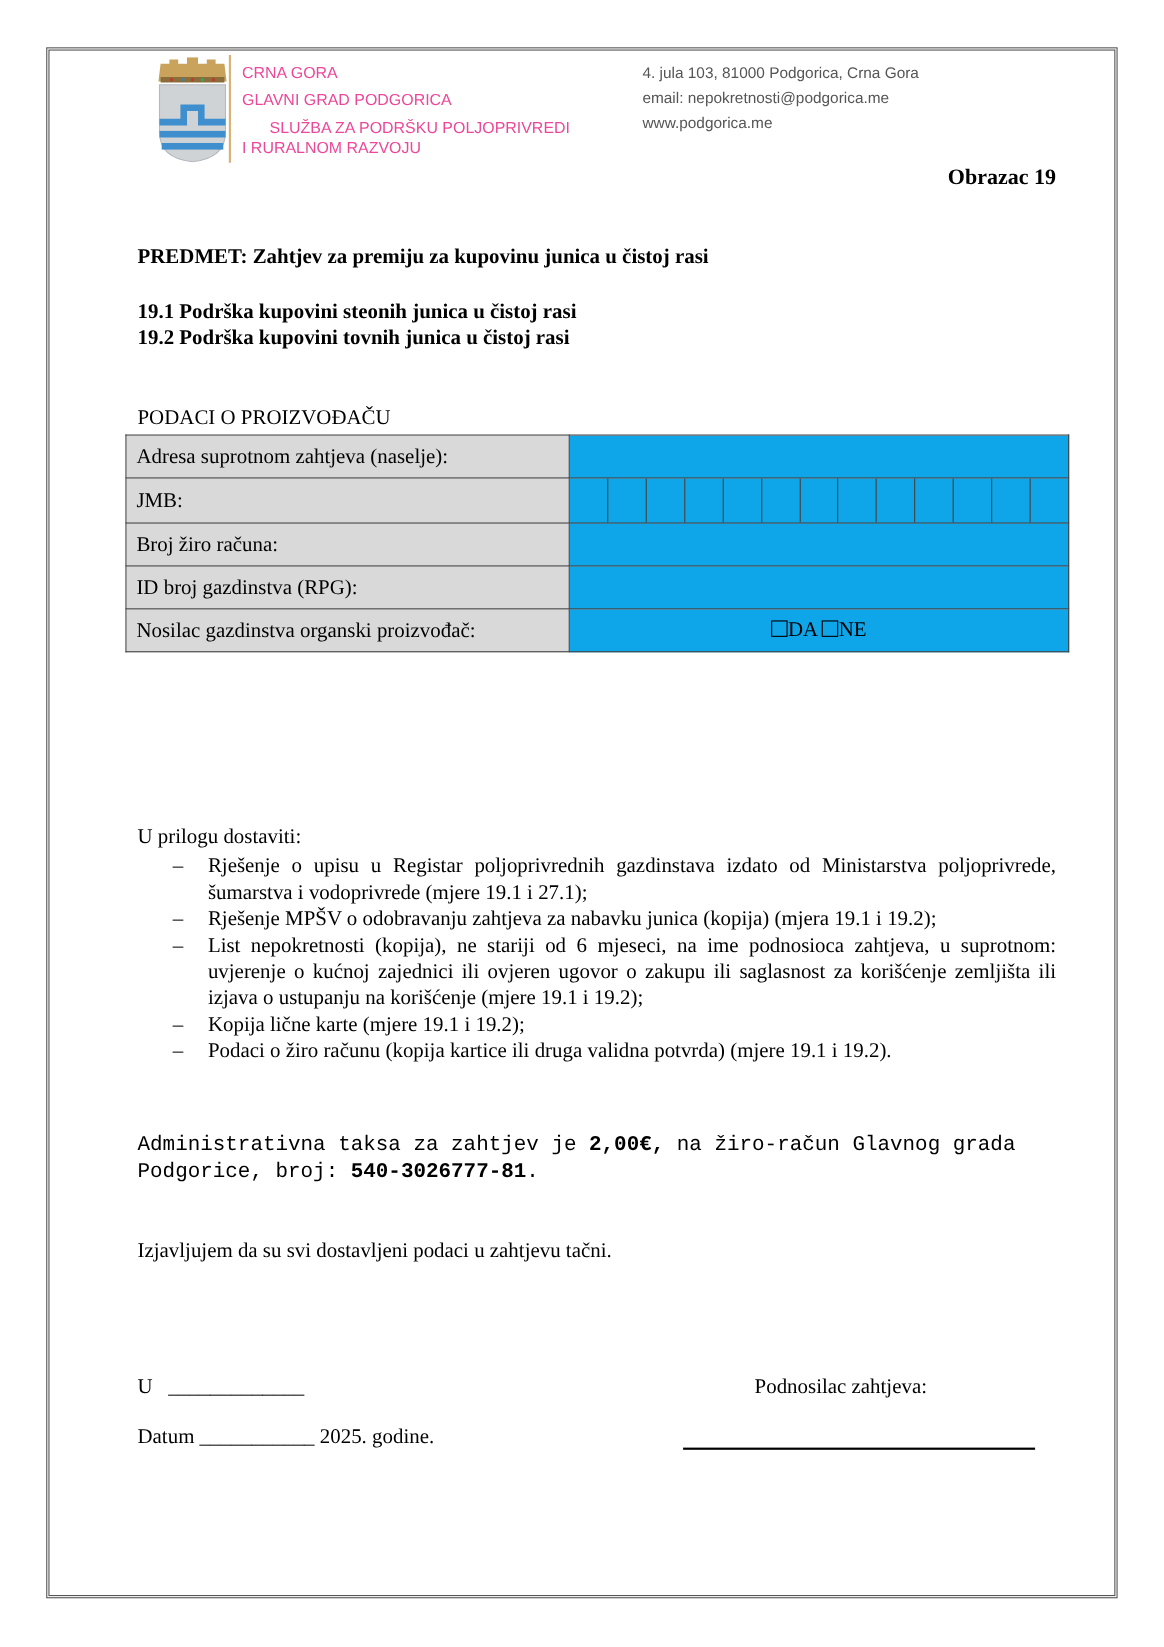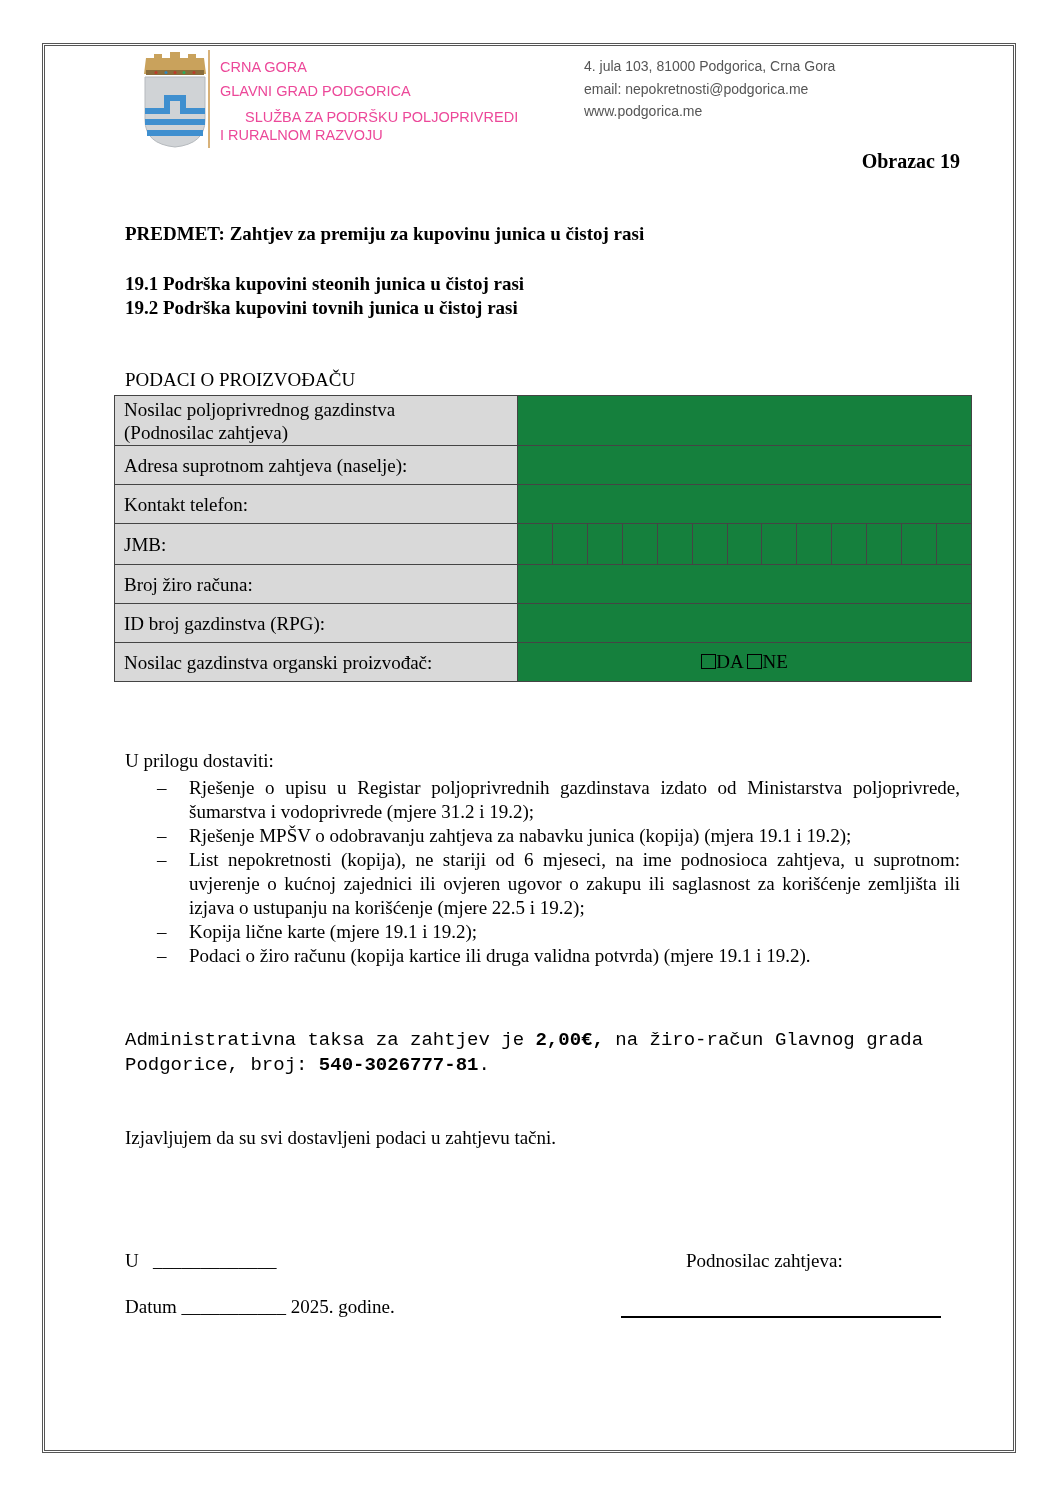--- a/index.html
+++ b/index.html
@@ -22,21 +22,21 @@
 
     .subject { position: absolute; left: 125px; top: 223px; font-weight: bold; font-size: 19px; }
     .measures { position: absolute; left: 125px; top: 272px; font-weight: bold; font-size: 19px; line-height: 24px; }
     .section-title { position: absolute; left: 125px; top: 369px; font-size: 19px; }
 
     
     table.producer { position: absolute; left: 114px; top: 395px; width: 858px; border-collapse: collapse; }
     table.producer td { border: 1.5px solid #444; font-size: 19px; padding: 0 9px; height: 39px; box-sizing: border-box; }
     table.producer td.label { background: #d9d9d9; width: 403px; line-height: 23px; }
     table.producer tr.first td { height: 50px; }
-    table.producer td.value { background: #15803d; padding: 0; }
+    table.producer td.value { background: #0ea5e9; padding: 0; }
     .jmb { display: flex; height: 100%; }
     .jmb span { flex: 1; border-right: 1px solid #444; height: 40px; }
     .jmb span:last-child { border-right: none; }
     .yesno { text-align: center; font-size: 19px; }
     .box { display: inline-block; width: 13px; height: 13px; border: 1px solid #000; vertical-align: -1px; }
 
     
     .attach-title { position: absolute; left: 125px; top: 750px; font-size: 19px; }
     ul.attach { position: absolute; left: 125px; top: 776px; width: 835px; margin: 0; padding: 0; list-style: none; font-size: 19px; line-height: 24px; }
     ul.attach li { position: relative; padding-left: 64px; text-align: justify; }
@@ -89,33 +89,22 @@
 
 <div class="measures">
   <div>19.1 Podrška kupovini steonih junica u čistoj rasi</div>
   <div>19.2 Podrška kupovini tovnih junica u čistoj rasi</div>
 </div>
 
 <div class="section-title">PODACI O PROIZVOĐAČU</div>
 
 <table class="producer">
   <tbody>
-      <tr class="first">
-    <td class="label">
-          <div>Nosilac poljoprivrednog gazdinstva</div>
-          <div>(Podnosilac zahtjeva)</div>
-        </td>
-    <td class="value"></td>
-  </tr>
   <tr>
     <td class="label">Adresa suprotnom zahtjeva (naselje):</td>
-    <td class="value"></td>
-  </tr>
-  <tr>
-    <td class="label">Kontakt telefon:</td>
     <td class="value"></td>
   </tr>
   <tr>
     <td class="label">JMB:</td>
     <td class="value">
           <div class="jmb" id="jmb-boxes">
             <span></span>
             <span></span>
             <span></span>
             <span></span>
@@ -144,23 +133,23 @@
     <td class="value yesno">
       <span class="box"></span><span>DA</span>
       <span class="box"></span><span>NE</span>
     </td>
   </tr>
 </tbody>
   </table>
 
 <div class="attach-title">U prilogu dostaviti:</div>
 <ul class="attach">
-  <li>Rješenje o upisu u Registar poljoprivrednih gazdinstava izdato od Ministarstva poljoprivrede, šumarstva i vodoprivrede (mjere 31.2 i 19.2);</li>
+  <li>Rješenje o upisu u Registar poljoprivrednih gazdinstava izdato od Ministarstva poljoprivrede, šumarstva i vodoprivrede (mjere 19.1 i 27.1);</li>
   <li>Rješenje MPŠV o odobravanju zahtjeva za nabavku junica (kopija) (mjera 19.1 i 19.2);</li>
-  <li>List nepokretnosti (kopija), ne stariji od 6 mjeseci, na ime podnosioca zahtjeva, u suprotnom: uvjerenje o kućnoj zajednici ili ovjeren ugovor o zakupu ili saglasnost za korišćenje zemljišta ili izjava o ustupanju na korišćenje (mjere 22.5 i 19.2);</li>
+  <li>List nepokretnosti (kopija), ne stariji od 6 mjeseci, na ime podnosioca zahtjeva, u suprotnom: uvjerenje o kućnoj zajednici ili ovjeren ugovor o zakupu ili saglasnost za korišćenje zemljišta ili izjava o ustupanju na korišćenje (mjere 19.1 i 19.2);</li>
   <li>Kopija lične karte (mjere 19.1 i 19.2);</li>
   <li>Podaci o žiro računu (kopija kartice ili druga validna potvrda) (mjere 19.1 i 19.2).</li>
 </ul>
 
 <div class="fee"><span>Administrativna taksa za zahtjev je </span><b>2,00€,</b><span> na žiro-račun Glavnog grada Podgorice, broj: </span><b>540-3026777-81</b><span>.</span></div>
 
 <div class="declaration">Izjavljujem da su svi dostavljeni podaci u zahtjevu tačni.</div>
 
 <div class="place"><span>U</span>&nbsp;&nbsp;&nbsp;<span>_____________</span></div>
 <div class="applicant">Podnosilac zahtjeva:</div>

